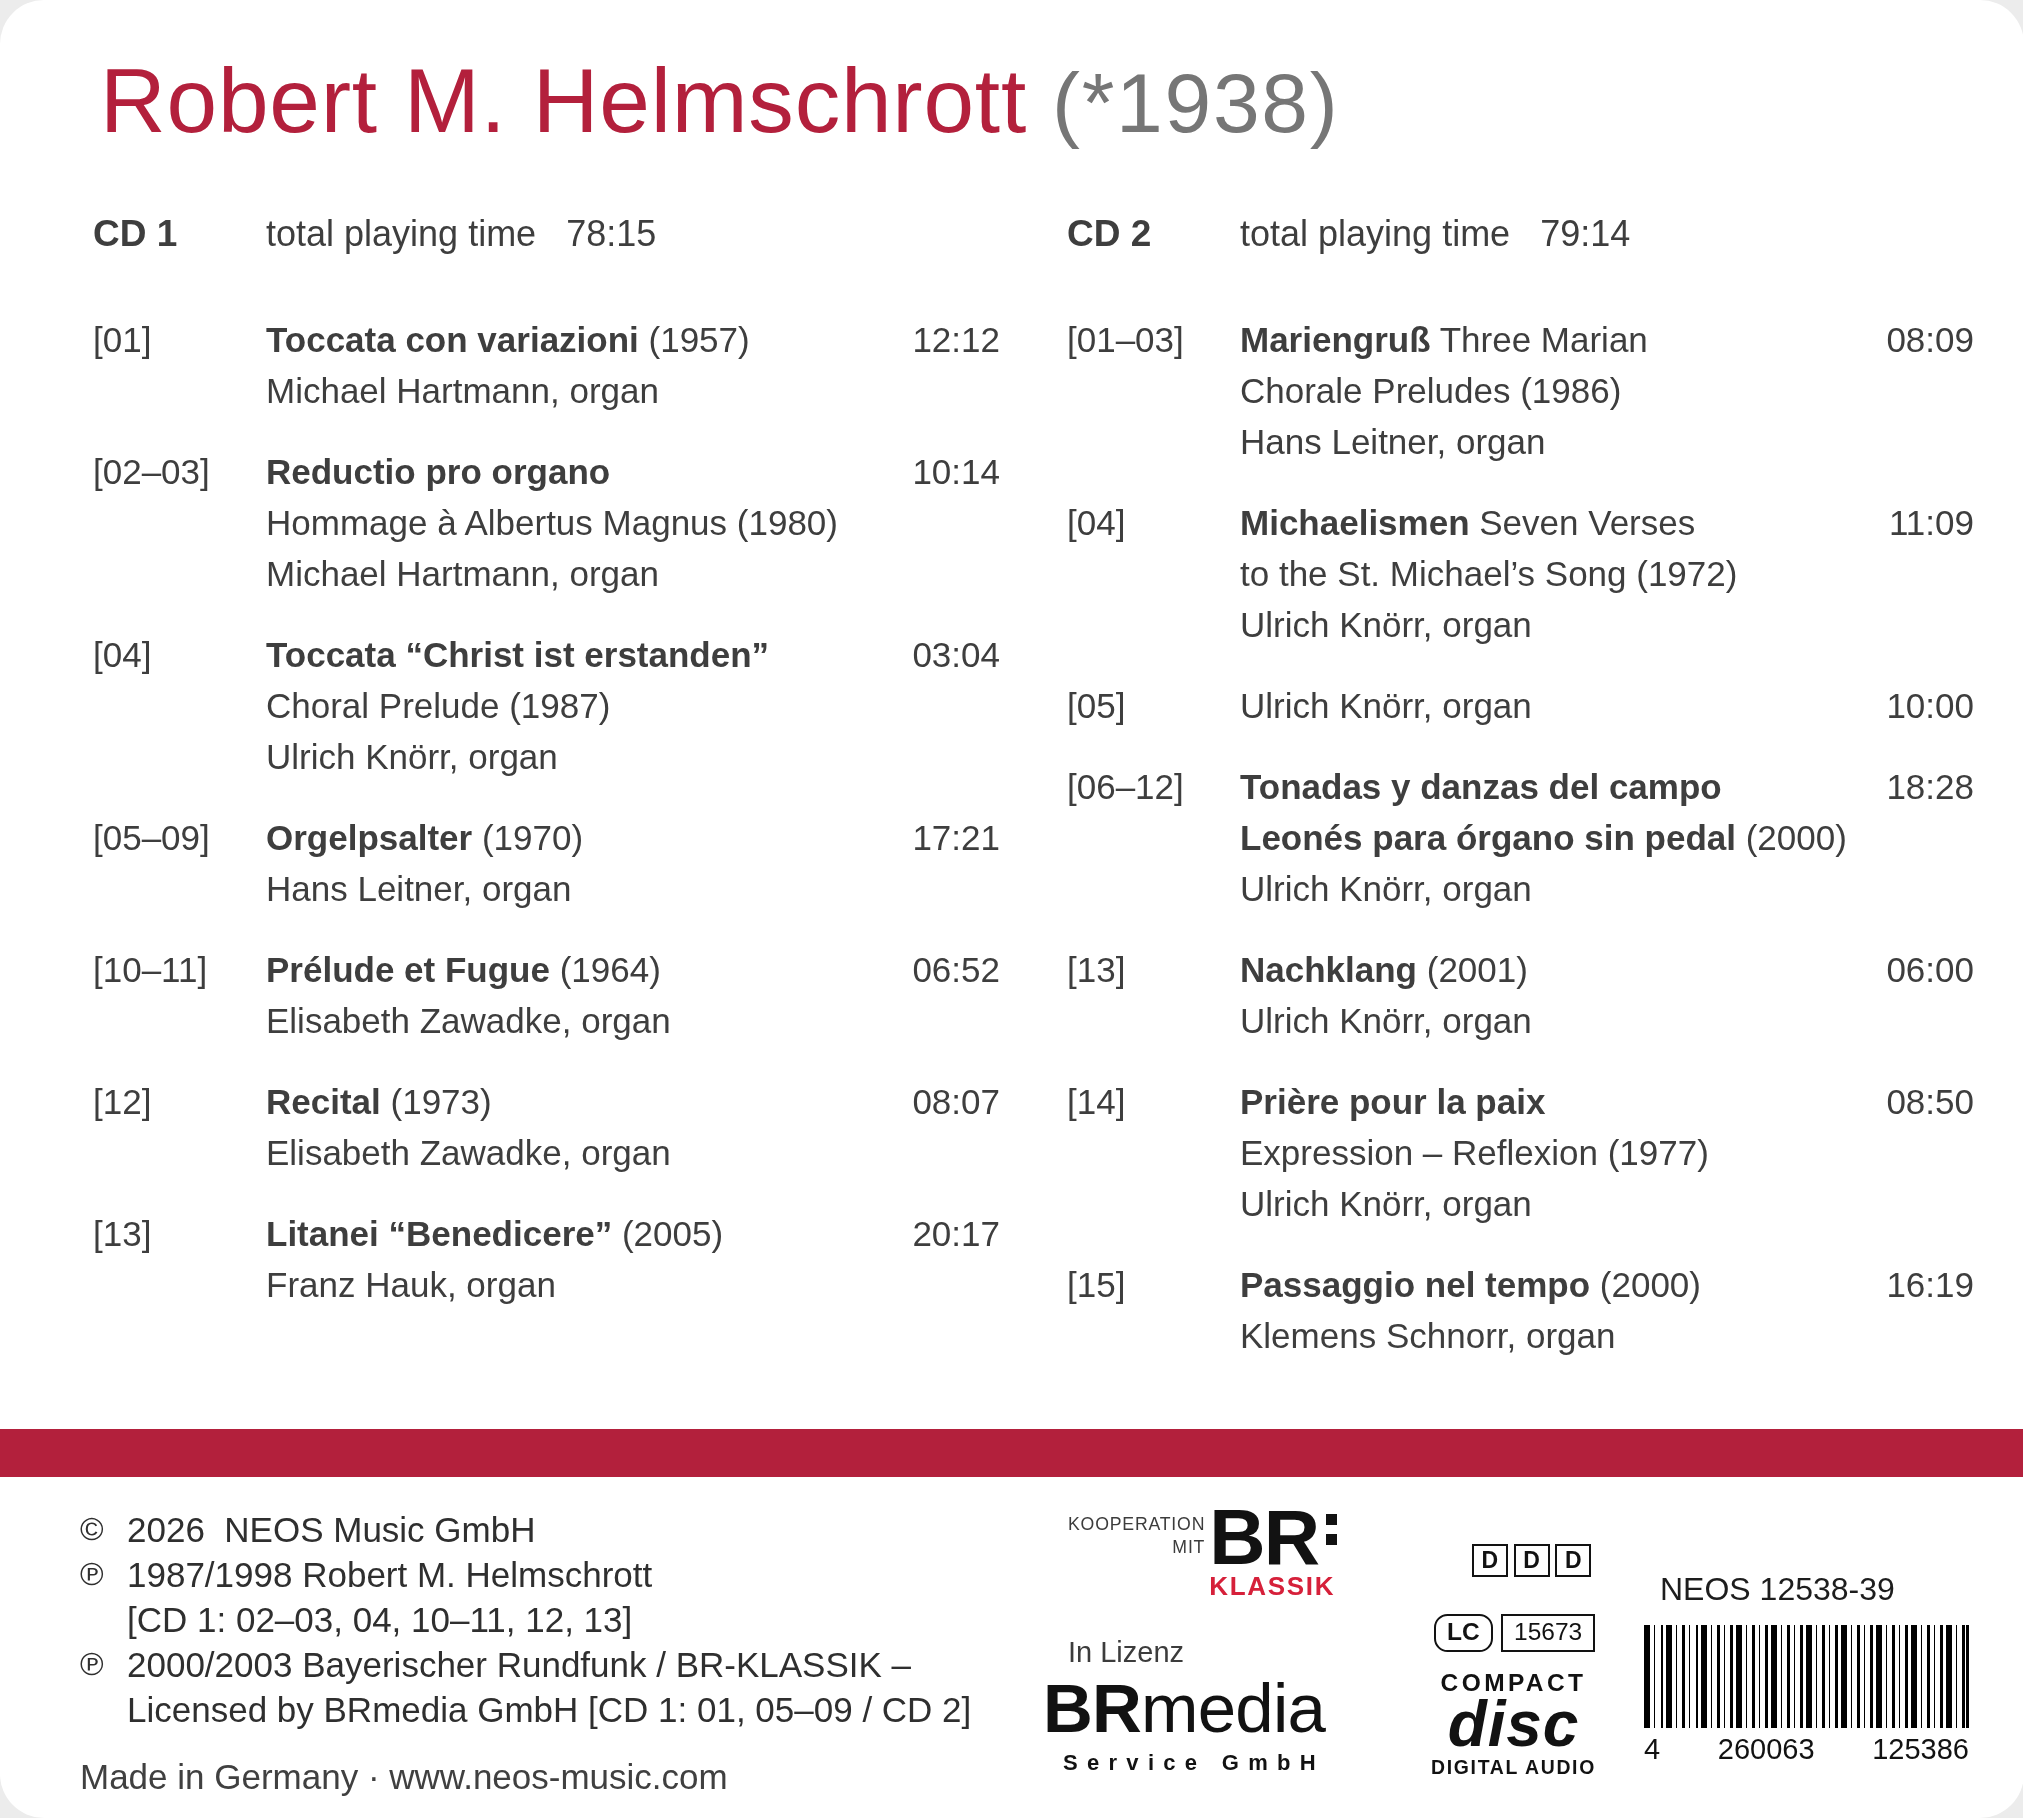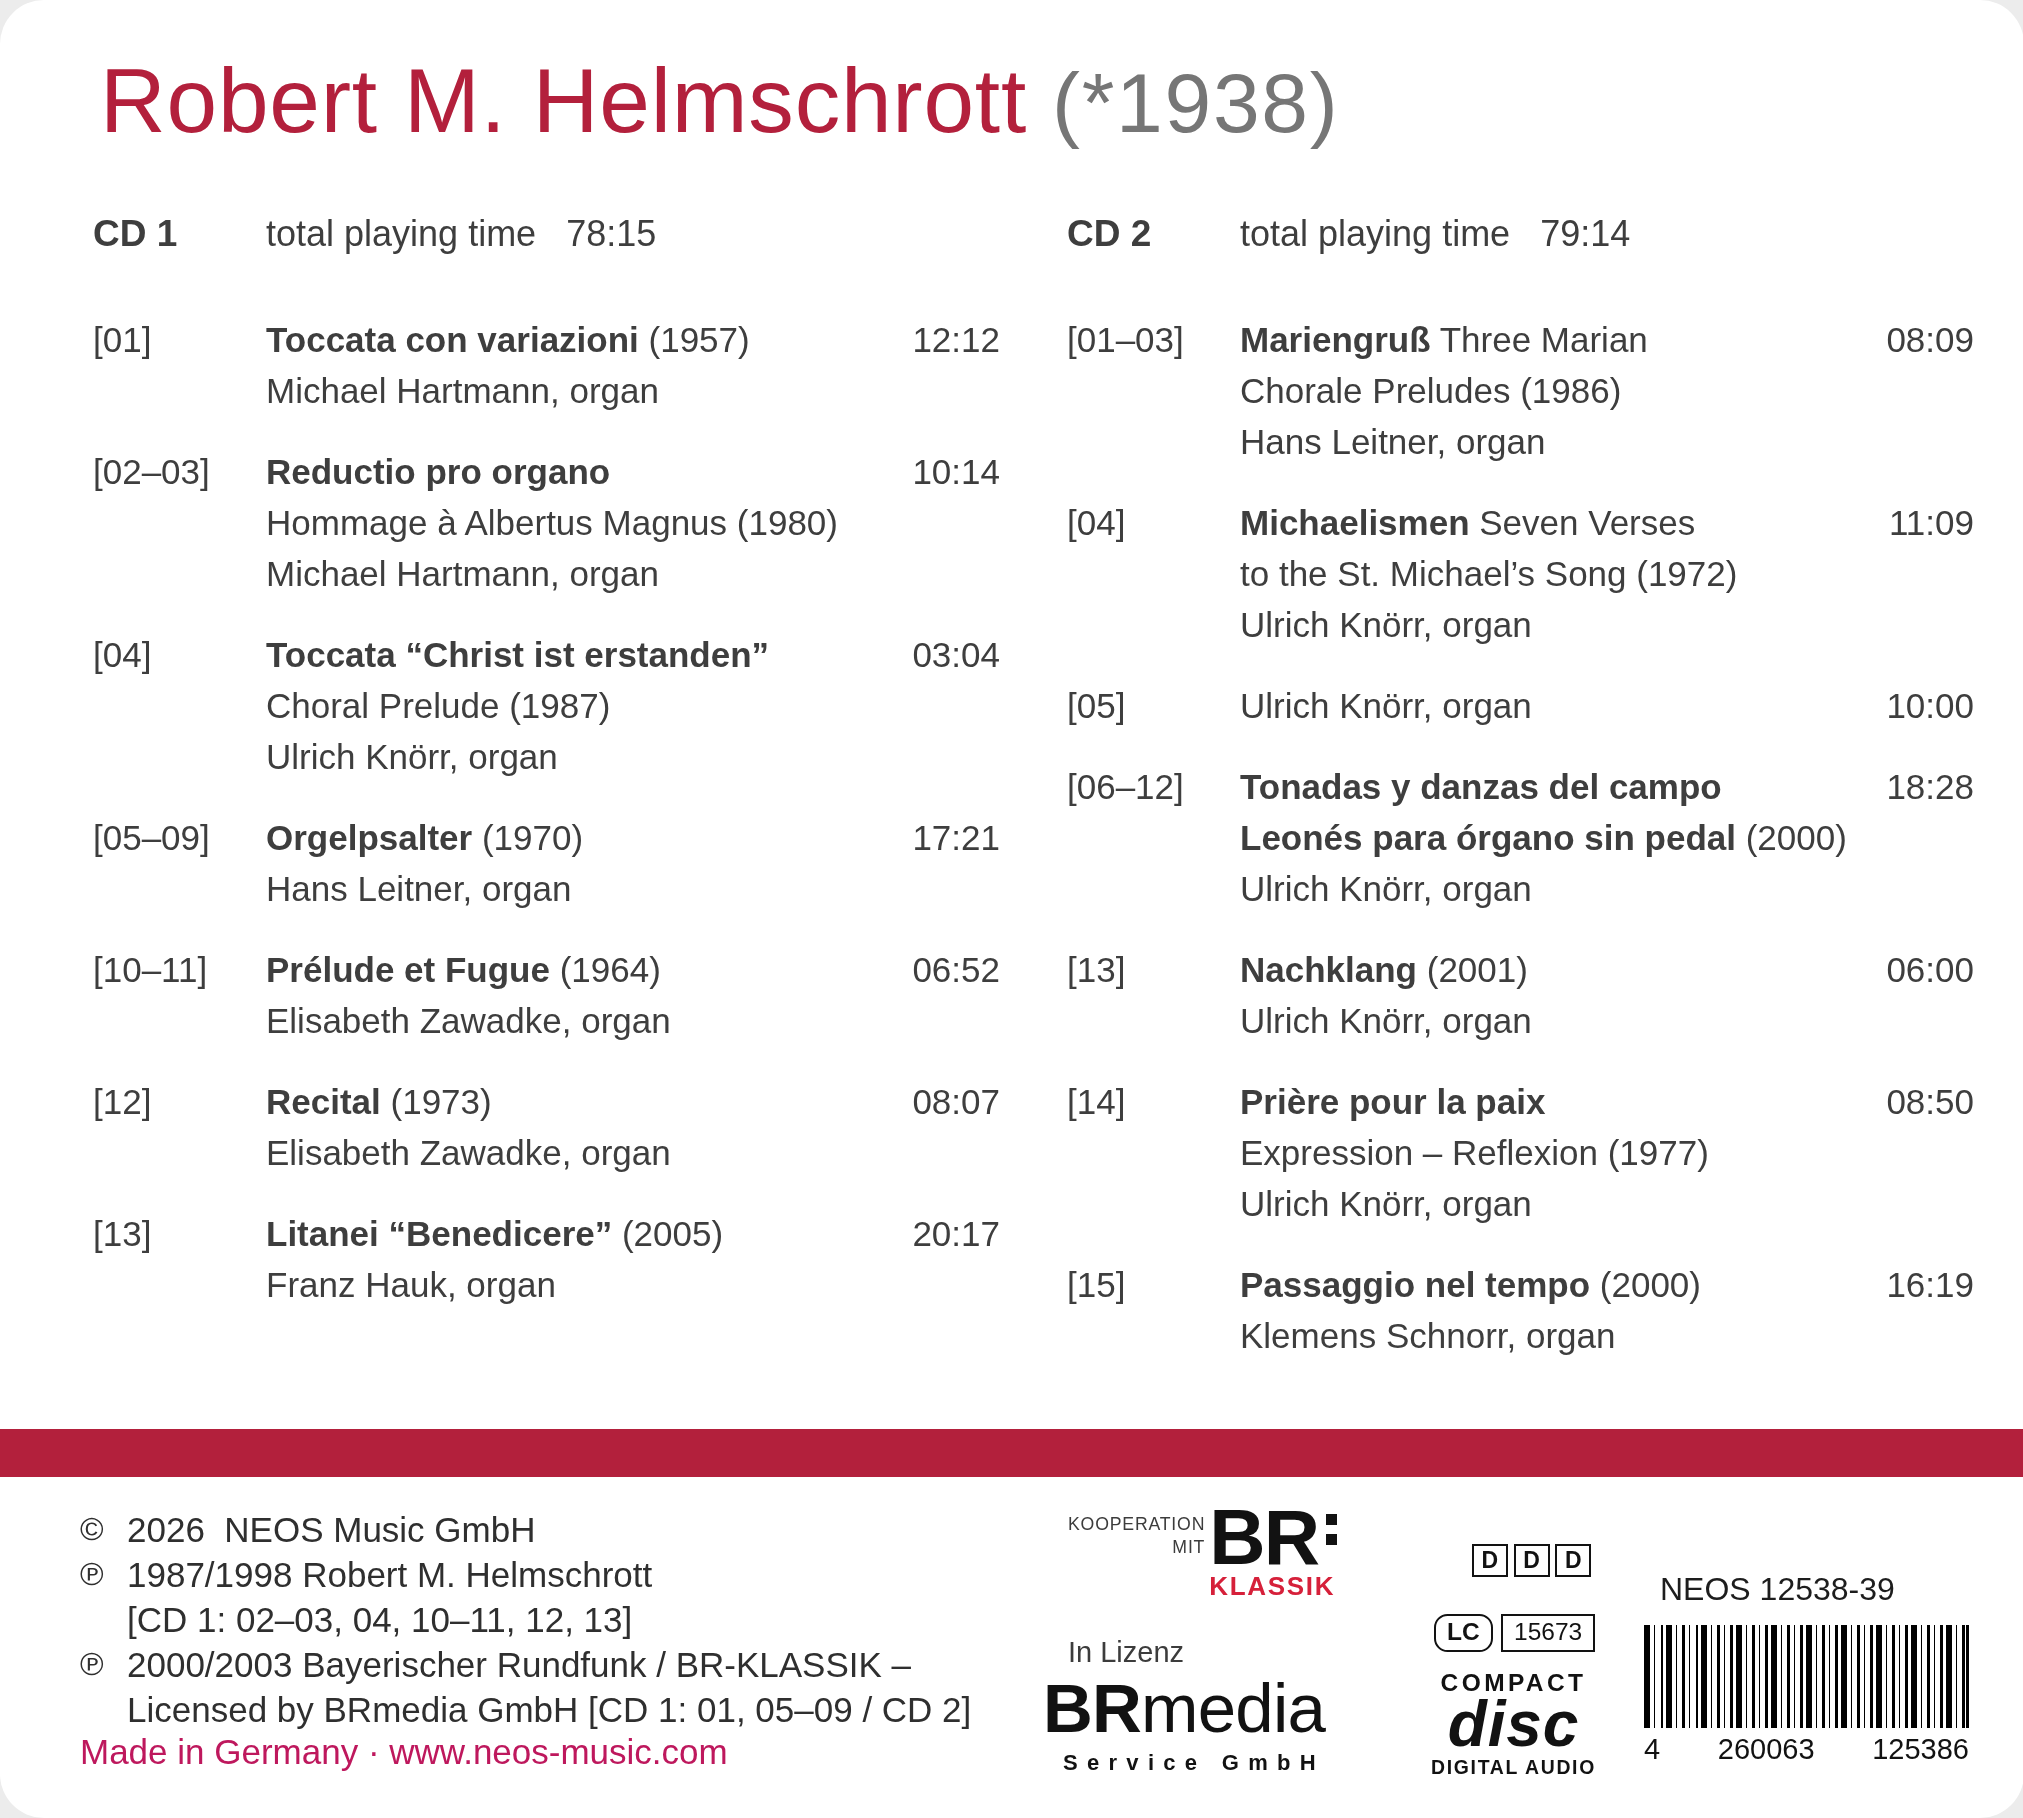--- a/index.html
+++ b/index.html
@@ -35,21 +35,21 @@
   .tline .b{font-weight:bold;}
   .ttime{position:absolute;right:0;top:0;font-size:35px;line-height:51px;color:var(--text);}
   
   .bar{position:absolute;left:0;right:0;top:1429px;height:48px;background:var(--accent);}
   
   .footer{position:absolute;left:0;top:1477px;right:0;bottom:0;}
   .f-left{position:absolute;left:80px;top:30px;width:936px;}
   .frow{display:grid;grid-template-columns:47px 1fr;font-size:35px;line-height:45px;color:#2f2f2f;}
   .fsym{font-size:32px;}
   .ftext{white-space:pre-wrap;}
-  .f-made{font-size:35px;color:#be185d;}
+  .f-made{margin-top:25px;font-size:35px;color:#404040;}
   
   .koop{position:absolute;left:1068px;top:29px;display:flex;align-items:flex-start;gap:4px;}
   .koop-label{font-size:17.7px;line-height:23px;letter-spacing:0.8px;text-align:right;color:#3c3c3c;margin-top:6.7px;}
   .br-logo{line-height:1;}
   .br-top{display:flex;align-items:flex-start;}
   .br-text{font-size:78px;font-weight:bold;color:var(--ink);line-height:0.82;letter-spacing:-1.7px;}
   .br-dots{display:flex;flex-direction:column;gap:8.4px;margin-left:7.6px;margin-top:8.4px;}
   .br-dot{width:11px;height:11px;background:var(--ink);}
   .klassik{font-size:26px;font-weight:bold;color:var(--br_red);letter-spacing:1.7px;margin-top:3.4px;}
   

